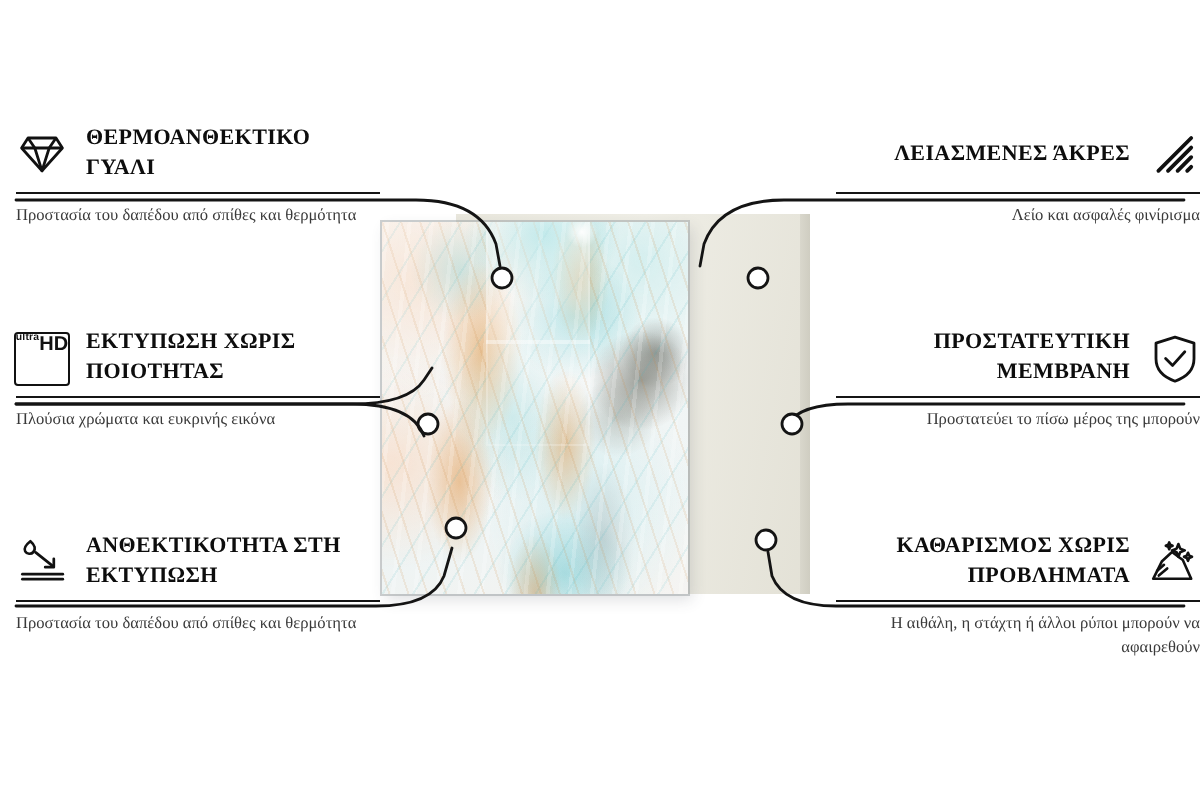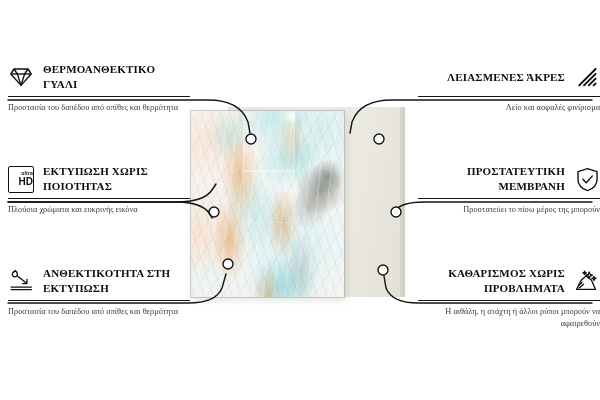--- a/index.html
+++ b/index.html
@@ -176,22 +176,22 @@
     color: #111;
   }
   .icon svg { display: block; }
 
   .hd-badge {
     width: 26px;
     height: 25px;
     border: 1.4px solid #111;
     border-radius: 2px;
     display: flex;
-    flex-direction: column;
-    align-items: flex-end;
+    flex-direction: row;
+    align-items: flex-start;
     justify-content: center;
     line-height: 1;
     font-family: "Liberation Sans", sans-serif;
   }
   .hd-ultra { font-size: 5.2px; font-weight: bold; letter-spacing: .1px; }
   .hd-hd    { font-size: 10px;  font-weight: bold; margin-top: 1px; }
 
   
   #connectors {
     position: absolute;

